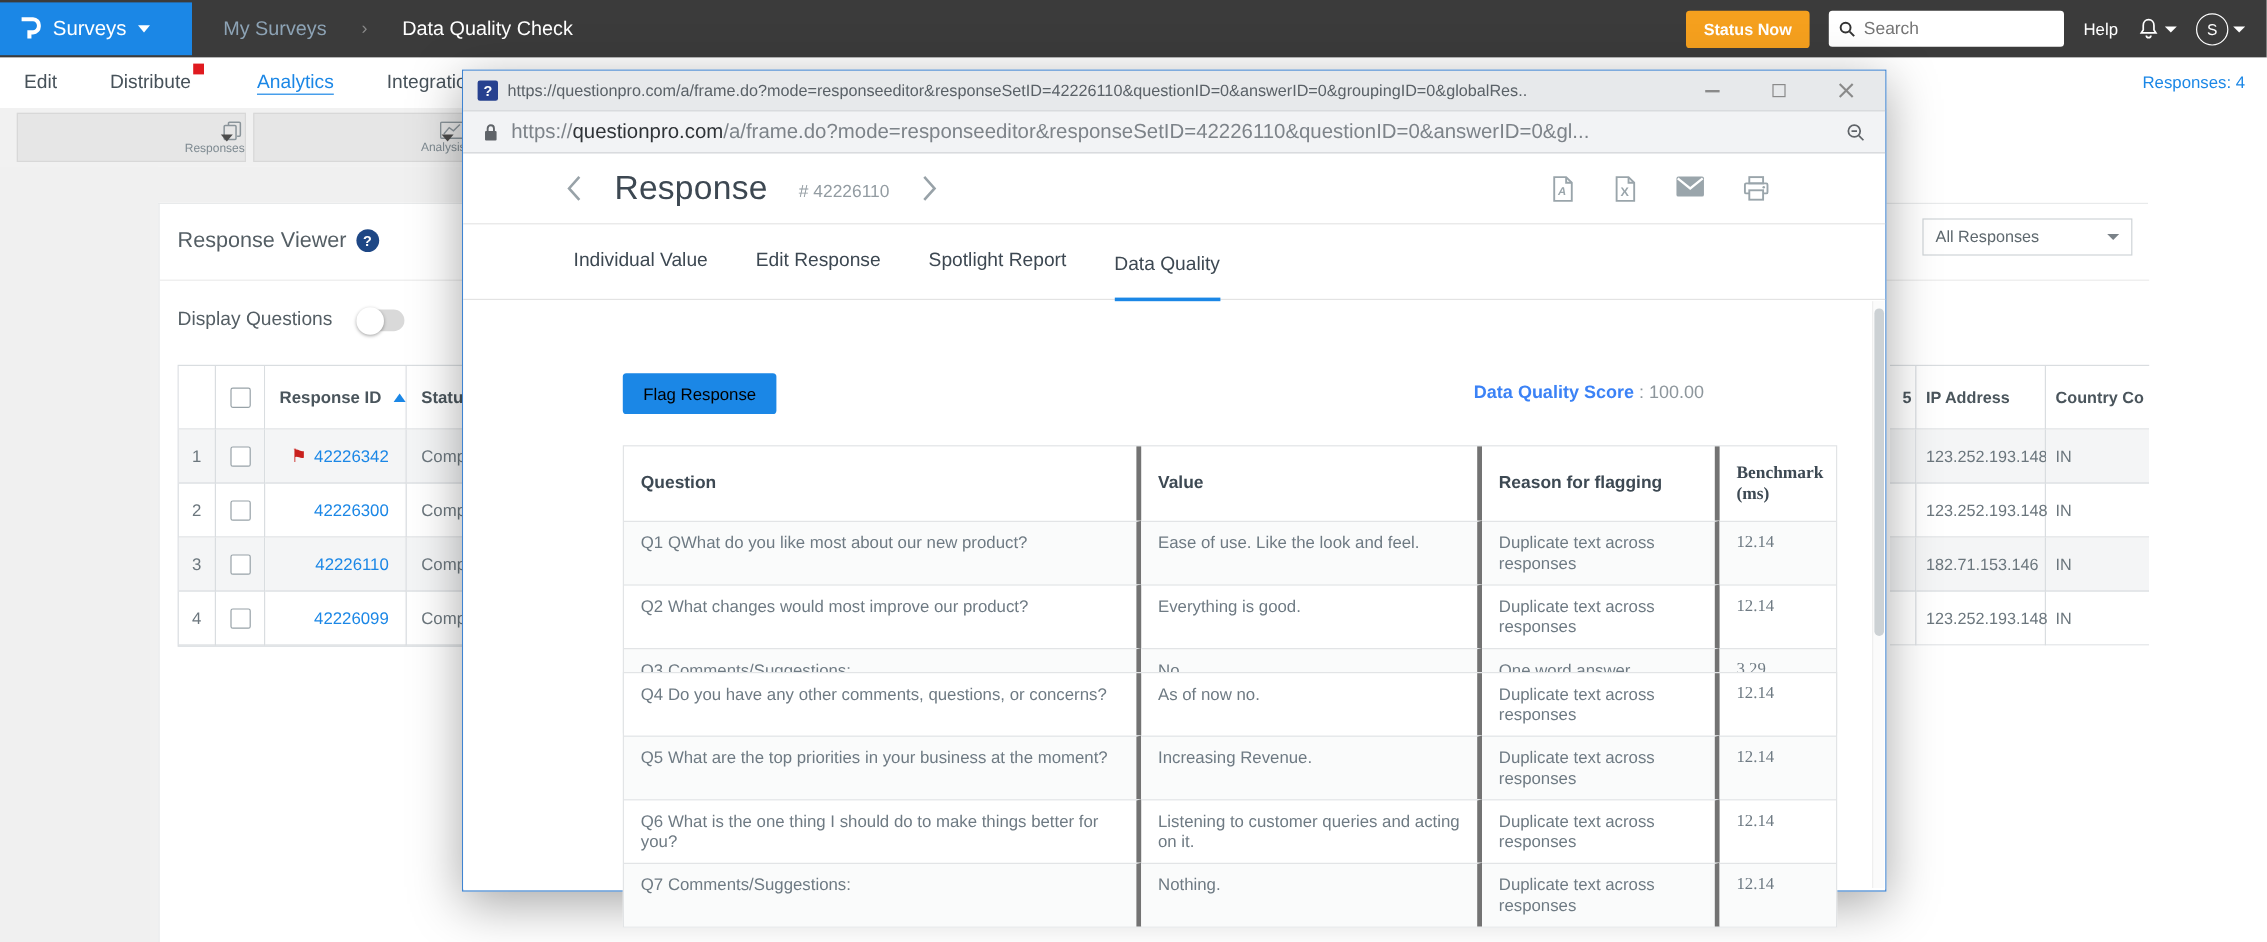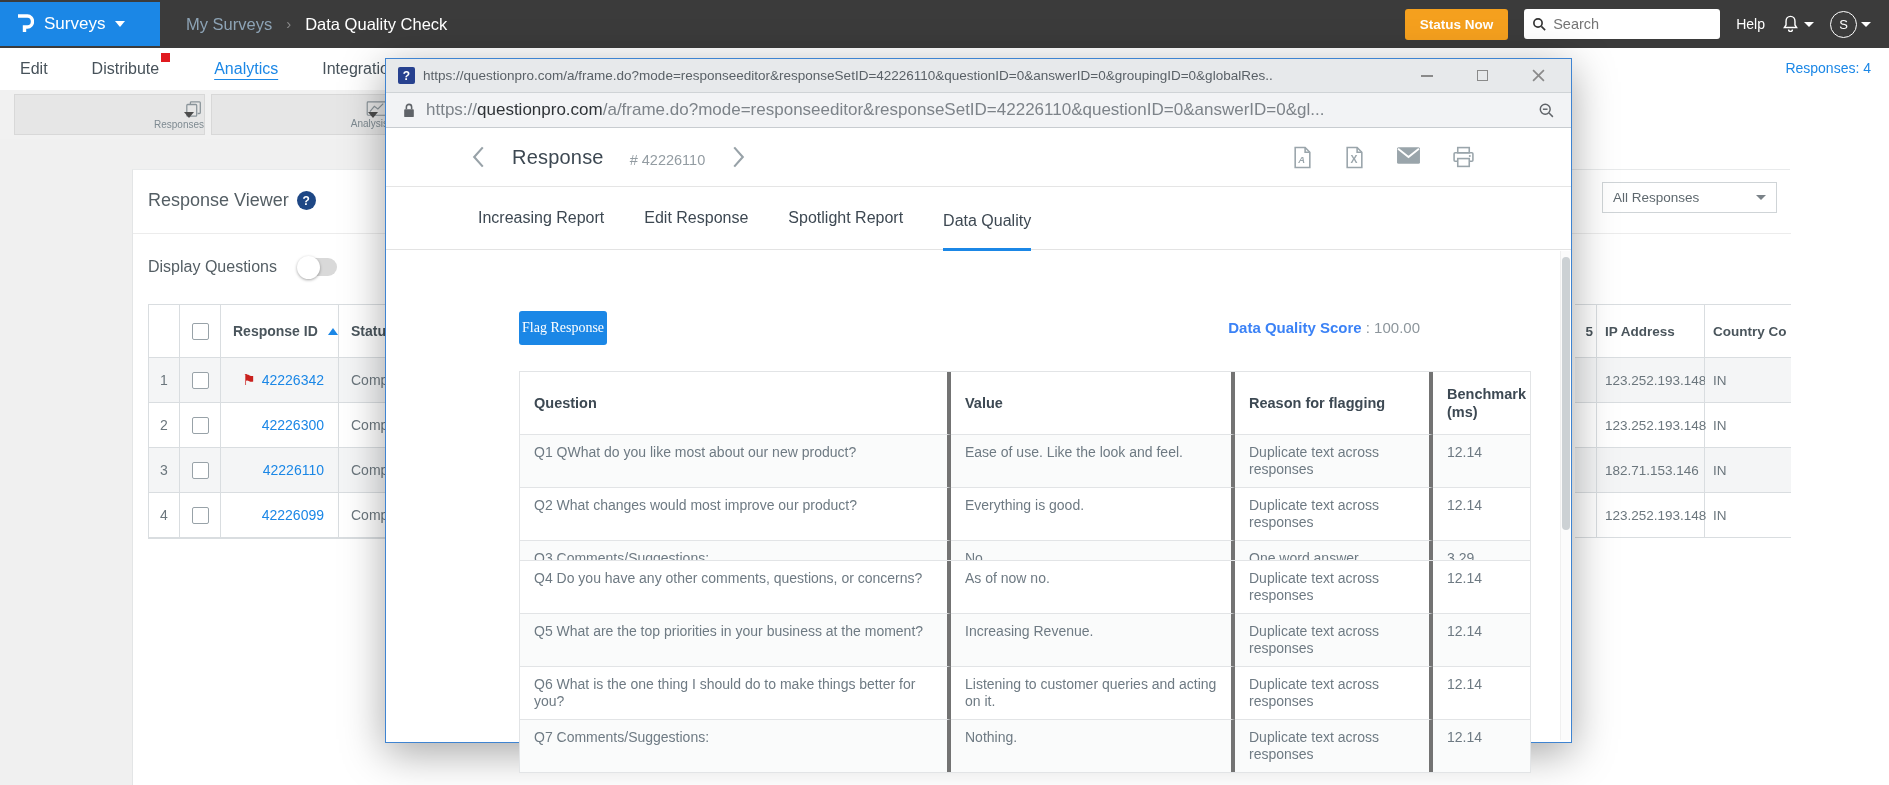--- a/index.html
+++ b/index.html
@@ -8,21 +8,21 @@
   .screen { position:relative; width:1889px; height:785px; background:#fff; }
 
   
   .topbar { position:absolute; left:0; top:0; width:1889px; height:48px; background:#3b3b3b;
     display:flex; align-items:center; }
   .brand { width:160px; height:44px; background:#1b87e6; display:flex; align-items:center;
     padding-left:14px; gap:10px; flex:none; cursor:pointer; }
   .brand .product { color:#fff; font-size:17px; font-weight:500; }
   .caret-down { width:0; height:0; border-left:5px solid transparent; border-right:5px solid transparent;
     border-top:6px solid #fff; display:inline-block; }
-  .crumbs { display:flex; align-items:flex-start; gap:14px; margin-left:26px; font-size:16.5px; }
+  .crumbs { display:flex; align-items:flex-start; gap:29px; margin-left:26px; font-size:16.5px; }
   .crumb-parent { color:#8da3b5; cursor:pointer; }
   .crumb-sep { color:#8a8a8a; font-size:15px; }
   .crumb-current { color:#ffffff; }
   .top-right { margin-left:auto; display:flex; align-items:center; gap:16px; padding-right:18px; }
   .upgrade-btn { background:#f5a01e; color:#fff; font-weight:bold; font-size:13.5px; border:none;
     border-radius:3px; padding:8px 15px; cursor:pointer; }
   .searchbox { background:#fff; border-radius:3px; width:196px; height:30px; display:flex;
     align-items:center; padding:0 8px; gap:6px; }
   .searchbox input { border:none; outline:none; width:150px; font-size:14.5px; color:#333;
     font-family:"Liberation Sans",sans-serif; }
@@ -117,44 +117,44 @@
   .addrbar { height:35px; background:#f2f3f5; border-bottom:1px solid #c8ccd0; display:flex;
     align-items:center; padding:0 16px; gap:10px; }
   .aurl { font-size:17px; white-space:nowrap; overflow:hidden; flex:1; }
   .aurl .proto, .aurl .path { color:#7d8389; }
   .aurl .domain { color:#2f3337; }
   .pcontent { position:relative; height:613px; background:#fff; }
 
   .resp-header { height:59px; border-bottom:1px solid #e5e5e5; display:flex; align-items:center;
     padding-left:85px; gap:26px; }
   .nav-chev { color:#98a2a8; cursor:pointer; display:flex; }
-  .resp-title { font-size:20px; color:#3d4852; font-weight:500; letter-spacing:.2px; }
+  .resp-title { font-size:28px; color:#3d4852; font-weight:500; letter-spacing:.2px; }
   .resp-id { font-size:14.5px; color:#939ca2; margin-top:6px; }
   .export-icons { position:absolute; right:96px; top:18px; display:flex; gap:31px; }
   .export-icons .xi { color:#9aa5ab; cursor:pointer; }
 
   .ptabs { height:63px; border-bottom:1px solid #e3e3e3; display:flex; align-items:flex-end;
     gap:40px; padding-left:92px; }
   .ptab { font-size:16px; color:#3d4852; padding-bottom:19px; cursor:pointer; border-bottom:3px solid transparent; }
   .ptab.active { border-bottom-color:#1b87e6; margin-bottom:-2px; padding-bottom:18px; }
 
   .pbody { position:absolute; left:0; top:123px; right:0; bottom:0; }
-  .flag-btn { position:absolute; left:133px; top:60px; background:#1b87e6; color:#ffffff; border:none;
-    border-radius:3px; font-size:14px; padding:9px 3px; cursor:pointer; font-family:Liberation Serif, serif; }
+  .flag-btn { position:absolute; left:133px; top:60px; background:#1b87e6; color:#000000; border:none;
+    border-radius:3px; font-size:14px; padding:9px 17px; cursor:pointer; font-family:Liberation Sans, sans-serif; }
   .score-line { position:absolute; right:151px; top:68px; font-size:15px; }
   .score-line .sl { font-weight:bold; color:#3b82f6; }
   .score-line .sv { color:#8d969c; }
 
   .qt { position:absolute; left:133px; display:grid; grid-template-columns:431px 284px 198px 97px;
     border:1px solid #e2e4e6; background:#fff; }
   .qt-a { top:120px; }
   .qt-b { top:309px; }
   .qt > div { border-right:4px solid #737373; border-top:1px solid #e2e4e6; padding:9px 14px;
     font-size:14px; color:#6e7a83; line-height:17px; }
-  .qt > div:nth-child(4n) { border-right:none; }
+  .qt > div:nth-child(4n) { border-right:none;font-family:Liberation Serif, serif; }
   .qt > div:nth-child(-n+4) { border-top:none; }
   .qt .qh { font-weight:bold; color:#3d4953; font-size:14.5px; padding:13px 14px; line-height:18px;
     display:flex; align-items:center; }
   .qt .galt { background:#fafbfb; }
 
   .pscroll { position:absolute; right:1px; top:0; width:10px; bottom:1px; background:#fbfbfb;
     border-left:1px solid #efefef; cursor:pointer; }
   .pthumb { position:absolute; left:1px; top:6px; width:8px; height:273px; background:#ccd1d4; border-radius:4px; }
 </style>
 </head>
@@ -384,21 +384,21 @@
         </svg>
         <svg class="xi" width="23" height="22" viewBox="0 0 22 21">
           <rect x="5.5" y="1.5" width="11" height="5" fill="none" stroke="currentColor" stroke-width="1.5"></rect>
           <rect x="2" y="6.5" width="18" height="8" rx="1" fill="none" stroke="currentColor" stroke-width="1.5"></rect>
           <rect x="5.5" y="12" width="11" height="7.5" fill="#fff" stroke="currentColor" stroke-width="1.5"></rect>
           <circle cx="17" cy="9.5" r="1" fill="currentColor"></circle>
         </svg>
       </div>
 
       <div class="ptabs">
-        <span class="ptab">Increasing Report</span>
+        <span class="ptab">Individual Value</span>
         <span class="ptab">Edit Response</span>
         <span class="ptab">Spotlight Report</span>
         <span class="ptab active">Data Quality</span>
       </div>
 
       <div class="pbody">
         <button class="flag-btn">Flag Response</button>
         <div class="score-line">
           <span class="sl">Data Quality Score</span>
           <span class="sv">: 100.00</span>

